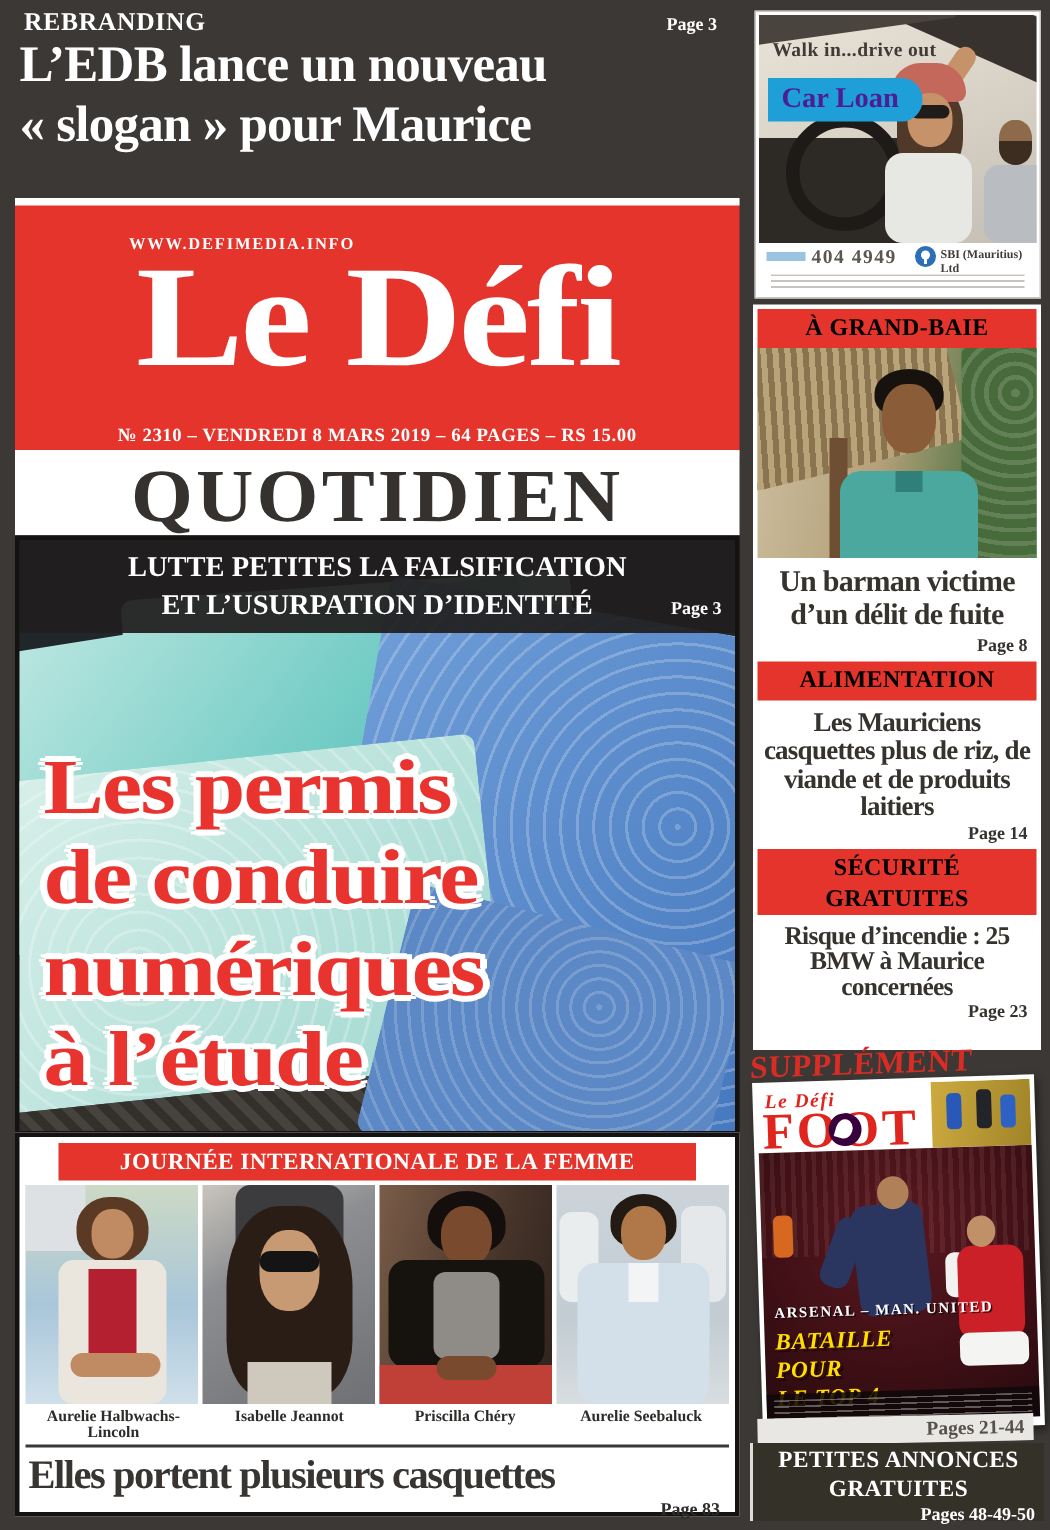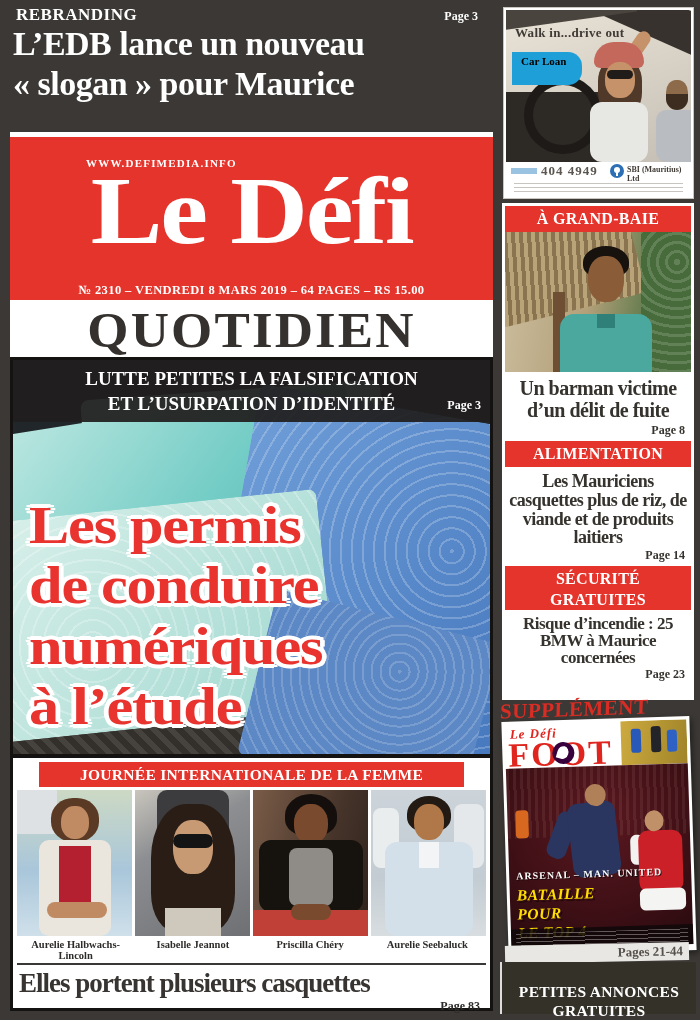--- a/index.html
+++ b/index.html
@@ -23,22 +23,22 @@
   .ad-woman-hat{position:absolute;left:88px;top:32px;width:50px;height:26px;background:#c4685c;border-radius:26px 26px 8px 8px;}
   .ad-woman-hair{position:absolute;left:92px;top:48px;width:44px;height:58px;background:#51392a;border-radius:40%;}
   .ad-woman-face{position:absolute;left:99px;top:52px;width:30px;height:36px;background:#c59269;border-radius:46%;}
   .ad-woman-glasses{position:absolute;left:101px;top:60px;width:26px;height:9px;background:#201c19;border-radius:5px;}
   .ad-woman-arm{position:absolute;left:120px;top:18px;width:14px;height:52px;background:#c59269;border-radius:8px;transform:rotate(34deg);}
   .ad-woman-top{position:absolute;left:84px;top:92px;width:58px;height:60px;background:#e7e7e3;border-radius:12px;}
   .ad-man-face{position:absolute;left:160px;top:70px;width:22px;height:27px;background:#8d6a49;border-radius:45%;}
   .ad-man-beard{position:absolute;left:160px;top:84px;width:22px;height:16px;background:#3c2d20;border-radius:0 0 12px 12px;}
   .ad-man-shirt{position:absolute;left:150px;top:100px;width:44px;height:52px;background:#b9bdc1;border-radius:10px;}
   .ad-tagline{position:absolute;left:9px;top:15px;color:#3f3a35;font-size:13px;font-weight:bold;letter-spacing:.3px;}
-  .ad-pill{position:absolute;left:6px;top:42px;background:#1f9fd8;color:#000000;font-size:11px;font-weight:bold;
-           padding:3px 16px 18px 9px;border-radius:0 14px 14px 0;}
+  .ad-pill{position:absolute;left:6px;top:42px;background:#1f9fd8;color:#4c1d95;font-size:19px;font-weight:bold;
+           padding:3px 16px 4px 9px;border-radius:0 14px 14px 0;}
   .ad-bottom{position:absolute;left:3px;bottom:3px;right:3px;height:34px;background:#fff;}
   .ad-phone-label{position:absolute;left:5px;top:6px;width:26px;height:6px;background:#7fb4d8;opacity:.8;}
   .ad-phone{position:absolute;left:35px;top:1px;color:#5b5650;font-size:13px;font-weight:bold;letter-spacing:1px;}
   .sbi-logo{position:absolute;left:104px;top:2px;width:14px;height:14px;background:#2d6fb5;border-radius:50%;}
   .sbi-logo i{position:absolute;left:4px;top:3px;width:6px;height:6px;background:#fff;border-radius:50%;}
   .sbi-logo b{position:absolute;left:6px;top:7px;width:2px;height:5px;background:#fff;}
   .ad-brand{position:absolute;left:121px;top:3px;color:#413c36;font-size:8px;font-weight:bold;}
   .ad-disc{position:absolute;left:8px;bottom:4px;right:8px;height:9px;opacity:.55;
            background:repeating-linear-gradient(180deg,#9a958e 0 1px,transparent 1px 4px);}
 
@@ -111,21 +111,21 @@
   .p4{background:linear-gradient(180deg,#ccd4da 0%,#c2ccd2 60%,#d8dde0 100%);}
   .p4 .fig1{position:absolute;left:2px;top:18px;width:26px;height:60px;background:#e9edee;border-radius:8px;}
   .p4 .fig2{position:absolute;right:2px;top:14px;width:30px;height:64px;background:#e4e8ea;border-radius:8px;}
   .p4 .hair{position:absolute;left:36px;top:6px;width:44px;height:36px;background:#241a14;border-radius:50% 50% 40% 40%;}
   .p4 .face{position:absolute;left:43px;top:14px;width:30px;height:36px;background:#b07848;border-radius:46%;}
   .p4 .shirt{position:absolute;left:14px;top:52px;width:88px;height:94px;background:#d3dfe9;border-radius:12px;}
   .p4 .collar{position:absolute;left:48px;top:52px;width:20px;height:26px;background:#f2f4f5;}
 
   
   #sidebar-top{left:502px;top:203px;width:192px;height:497px;background:#fff;overflow:hidden;}
-  .sb-banner{margin:3px 3px 0;background:#e5342c;color:#ffffff;text-align:center;font-weight:900;
+  .sb-banner{margin:3px 3px 0;background:#e5342c;color:#000000;text-align:center;font-weight:900;
              font-size:16px;line-height:26px;height:26px;letter-spacing:.3px;}
   .sb-banner.two{height:44px;line-height:21px;padding-top:2px;box-sizing:border-box;}
   .sb-head{margin:5px 2px 0;text-align:center;color:#36332e;font-weight:900;letter-spacing:-.5px;}
   .h1{font-size:20px;line-height:1.12;}
   .h2{font-size:18px;line-height:1.05;}
   .h3{font-size:17px;line-height:1.0;}
   .sb-page{text-align:right;margin:1px 9px 2px 0;font-size:12px;font-weight:bold;color:#36332e;}
   .barman{position:relative;margin:0 3px;height:140px;overflow:hidden;background:linear-gradient(100deg,#cdbfa0 0%,#b4a17a 45%,#5f7a4c 75%,#3c5a34 100%);}
   .barman .thatch{position:absolute;left:-20px;top:-30px;width:150px;height:110px;transform:rotate(-14deg);
                   background:repeating-linear-gradient(100deg,#b8a478 0 4px,#8a7450 4px 8px);border-radius:8px;}
@@ -169,21 +169,21 @@
             font-style:italic;letter-spacing:.5px;text-shadow:1px 1px 0 #3a0d12,2px 2px 0 rgba(0,0,0,.5);}
   .fc-caption{position:absolute;left:0;bottom:0;width:100%;height:20px;background:rgba(16,8,9,.88);}
   .fc-caption i{position:absolute;left:5px;right:5px;top:4px;bottom:3px;opacity:.55;
                 background:repeating-linear-gradient(180deg,rgba(255,255,255,.6) 0 1px,transparent 1px 4px);}
   .fc-pages{left:505px;top:944px;width:184px;height:18px;background:#e9e7e3;transform:rotate(-1.2deg);
             color:#55514c;font-size:13px;font-weight:bold;text-align:right;padding-right:6px;box-sizing:border-box;line-height:18px;}
 
   
   #classifieds{left:500px;top:962px;width:196px;height:52px;background:#343129;border-left:2px solid #ddd;box-sizing:border-box;}
   .cl-line{color:#fff;text-align:center;font-size:15.5px;font-weight:900;line-height:1.2;letter-spacing:.3px;}
-  .cl-line:first-child{padding-top:21px;}
+  .cl-line:first-child{padding-top:3px;}
   .cl-pages{color:#fff;text-align:right;font-size:12px;font-weight:bold;padding-right:6px;margin-top:0px;}
 </style>
 </head>
 <body>
 
 <div id="page">
 
   <div class="abs kicker">REBRANDING</div>
   <div class="abs top-page3">Page 3</div>
   <div class="abs top-headline">

